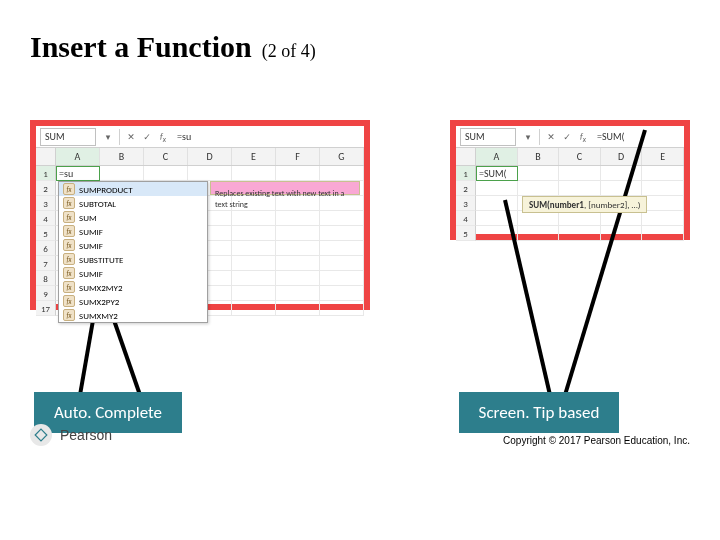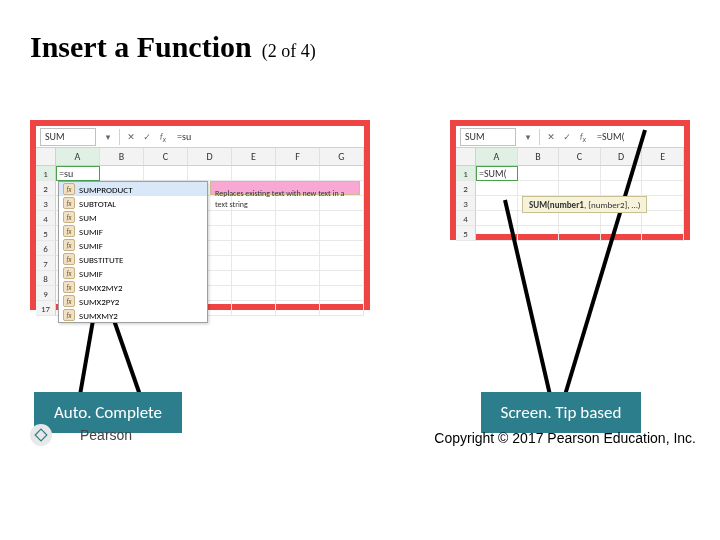--- a/index.html
+++ b/index.html
@@ -44,31 +44,31 @@
   .ac-ic { width: 12px; height: 12px; margin-right: 4px; border-radius: 2px; background: #f0e2c8; border: 1px solid #c8b080; display: inline-flex; align-items: center; justify-content: center; color: #7a5a20; font-size: 7px; font-style: italic; }
   .ac-desc { position: absolute; left: 174px; top: 55px; width: 150px; height: 14px; background: #f9a8d4; border: 1px solid #c8c090; font-size: 8px; padding: 6px 4px; line-height: 11px; z-index: 5; }
 
   
   .tip { position: absolute; left: 22px; top: 70px; background: #f7f3da; border: 1px solid #c8c090; font-size: 9px; padding: 2px 6px; z-index: 5; margin-left: 44px; }
   .tip b { font-weight: bold; }
 
   
   .callout { position: absolute; background: #2d7e8c; color: #fff; text-align: center; font-size: 17px; line-height: 1.25; padding: 10px 18px; }
   .callout-left { left: 34px; top: 392px; width: 148px; }
-  .callout-right { left: 481px; top: 392px; width: 160px; }
+  .callout-right { left: 459px; top: 392px; width: 160px; }
 
   
   .overlay { position: absolute; left: 0; top: 0; width: 720px; height: 540px; pointer-events: none; }
 
   
   .pearson { position: absolute; left: 30px; bottom: 18px; display: flex; align-items: center; }
   .plogo { width: 22px; height: 22px; border-radius: 50%; background: #e8e8e8; display: flex; align-items: center; justify-content: center; margin-right: 8px; }
   .plogo svg { width: 14px; height: 14px; }
-  .ptxt { font-size: 14px; color: #444; font-family: Arial, sans-serif; margin-left: 20px; }
-  .copy { position: absolute; right: 24px; bottom: 18px; font-size: 14px; color: #000; font-family: Arial, sans-serif; }
+  .ptxt { font-size: 14px; color: #444; font-family: Arial, sans-serif; }
+  .copy { position: absolute; right: 30px; bottom: 18px; font-size: 10px; color: #000; font-family: Arial, sans-serif; }
 </style>
 </head>
 <body>
 
 <div class="slide">
 
   <div class="title-wrap">
     <span class="title-main">Insert a Function</span>
     <span class="title-sub">(2 of 4)</span>
   </div>

